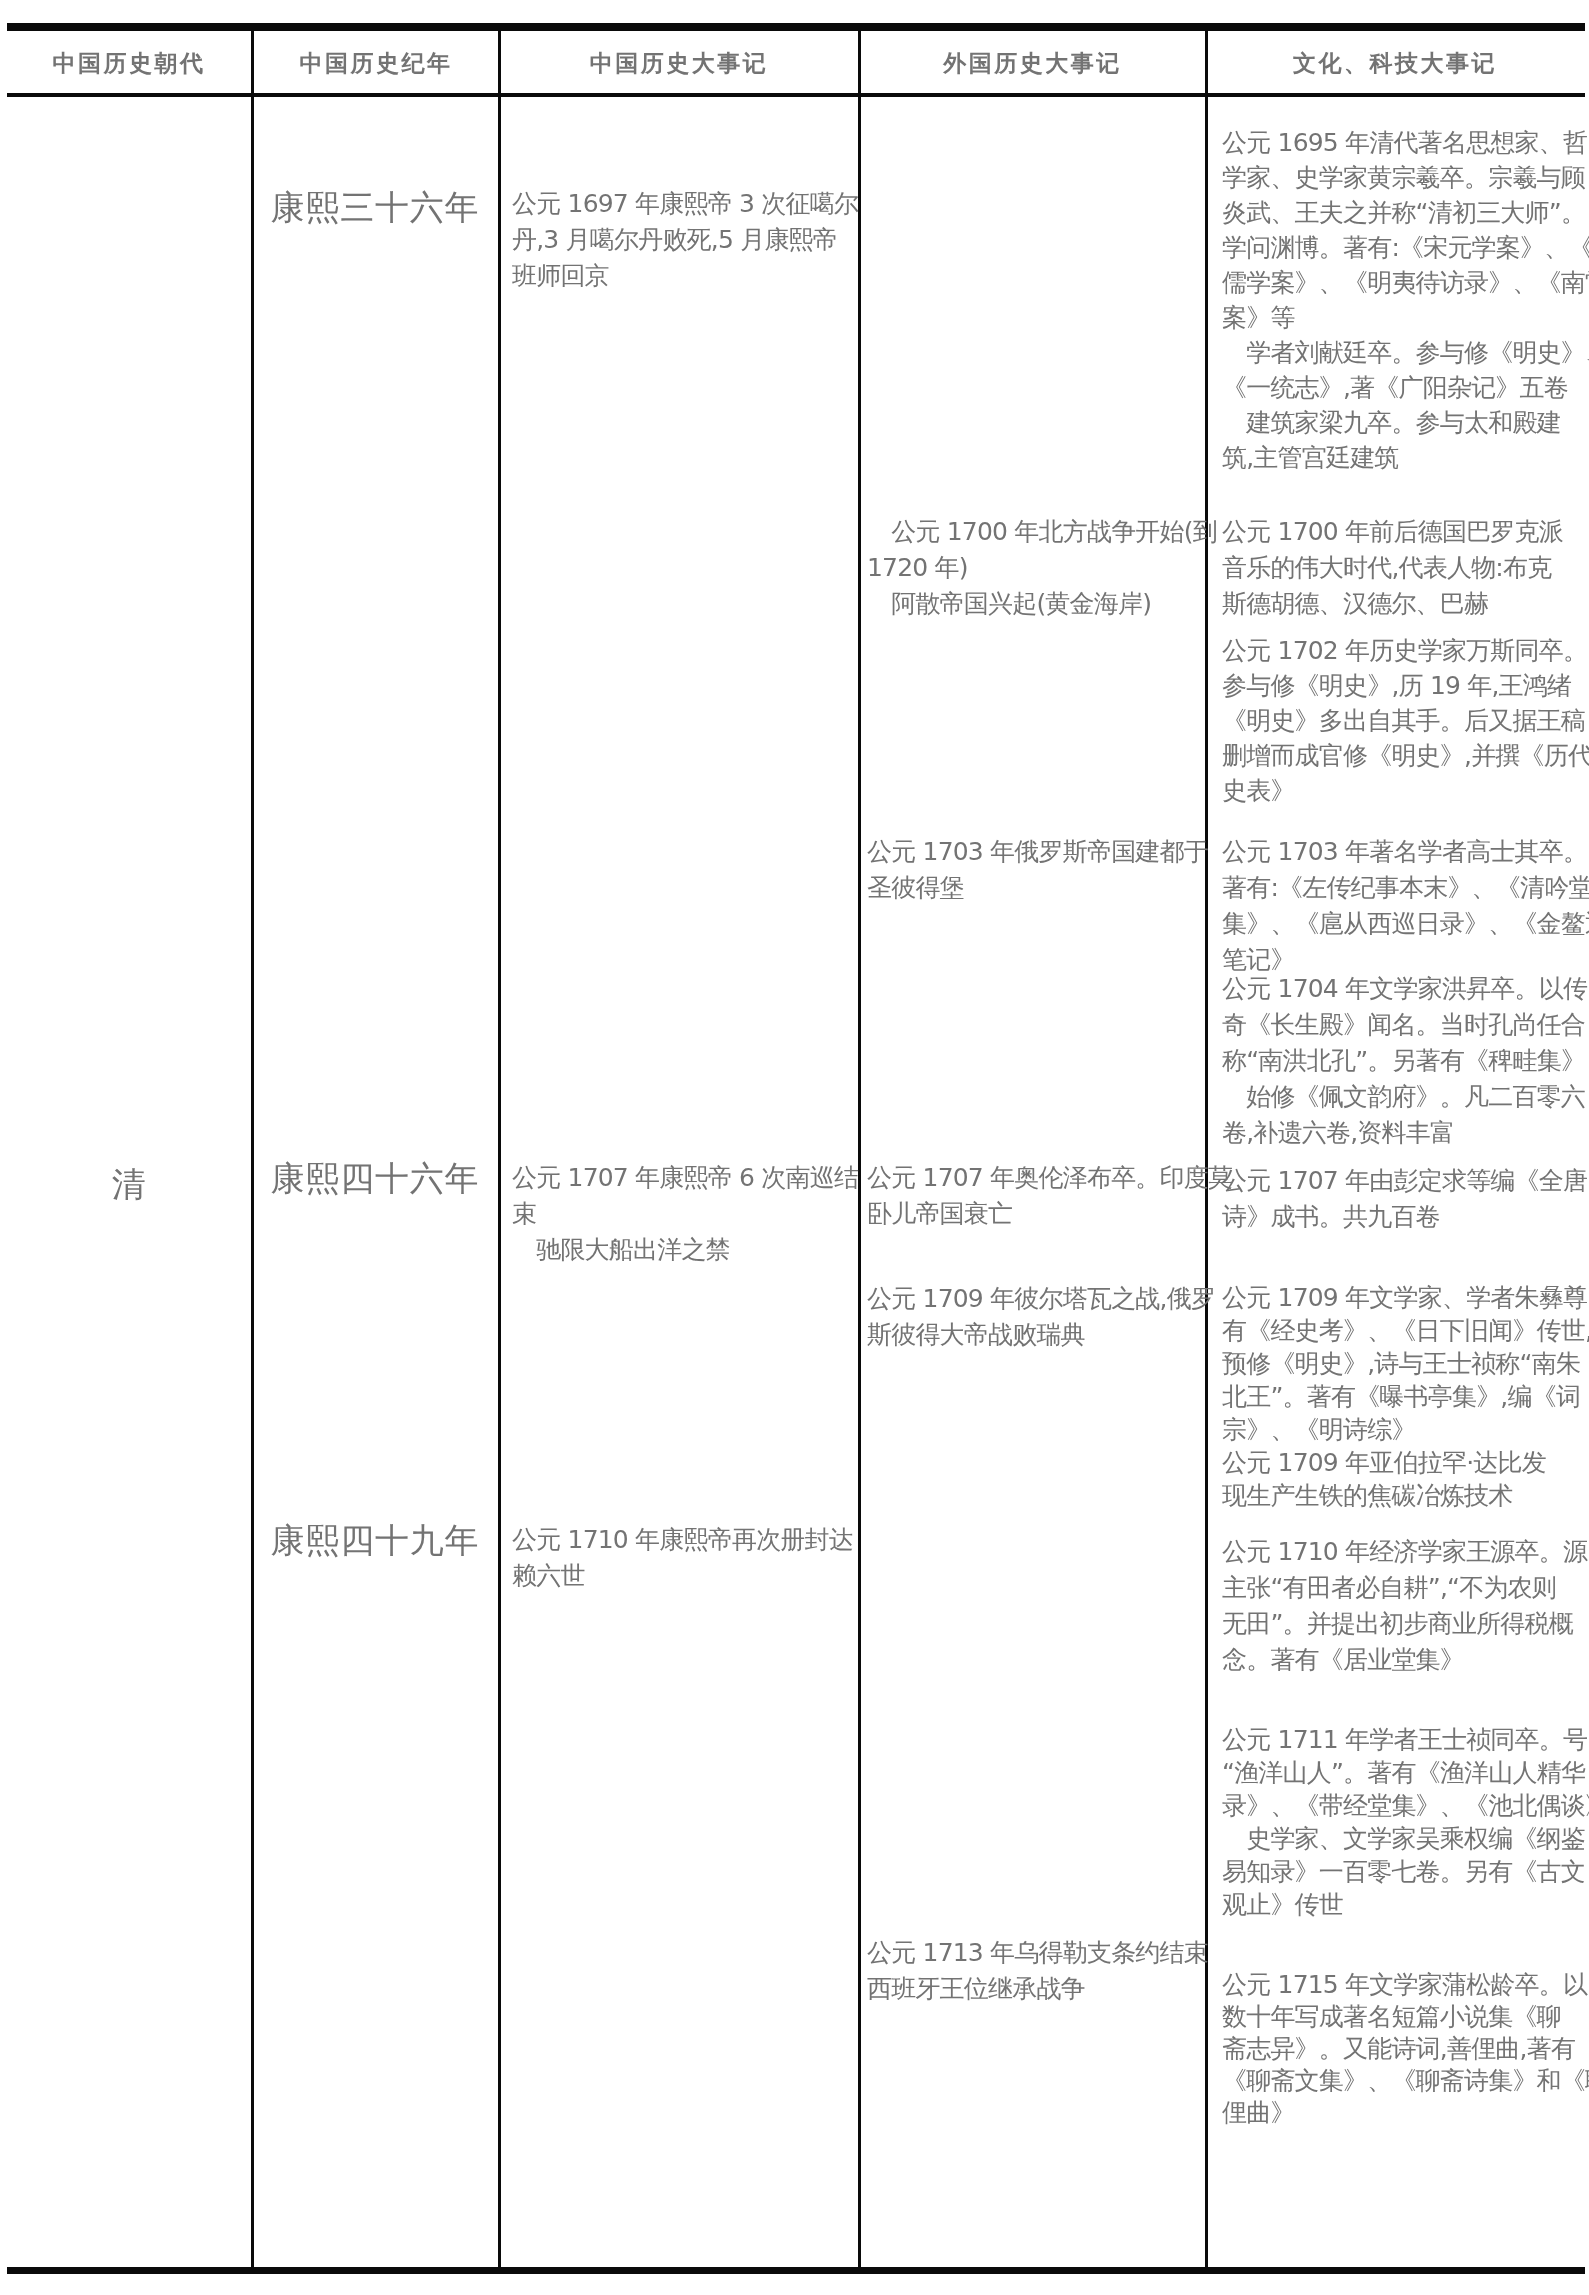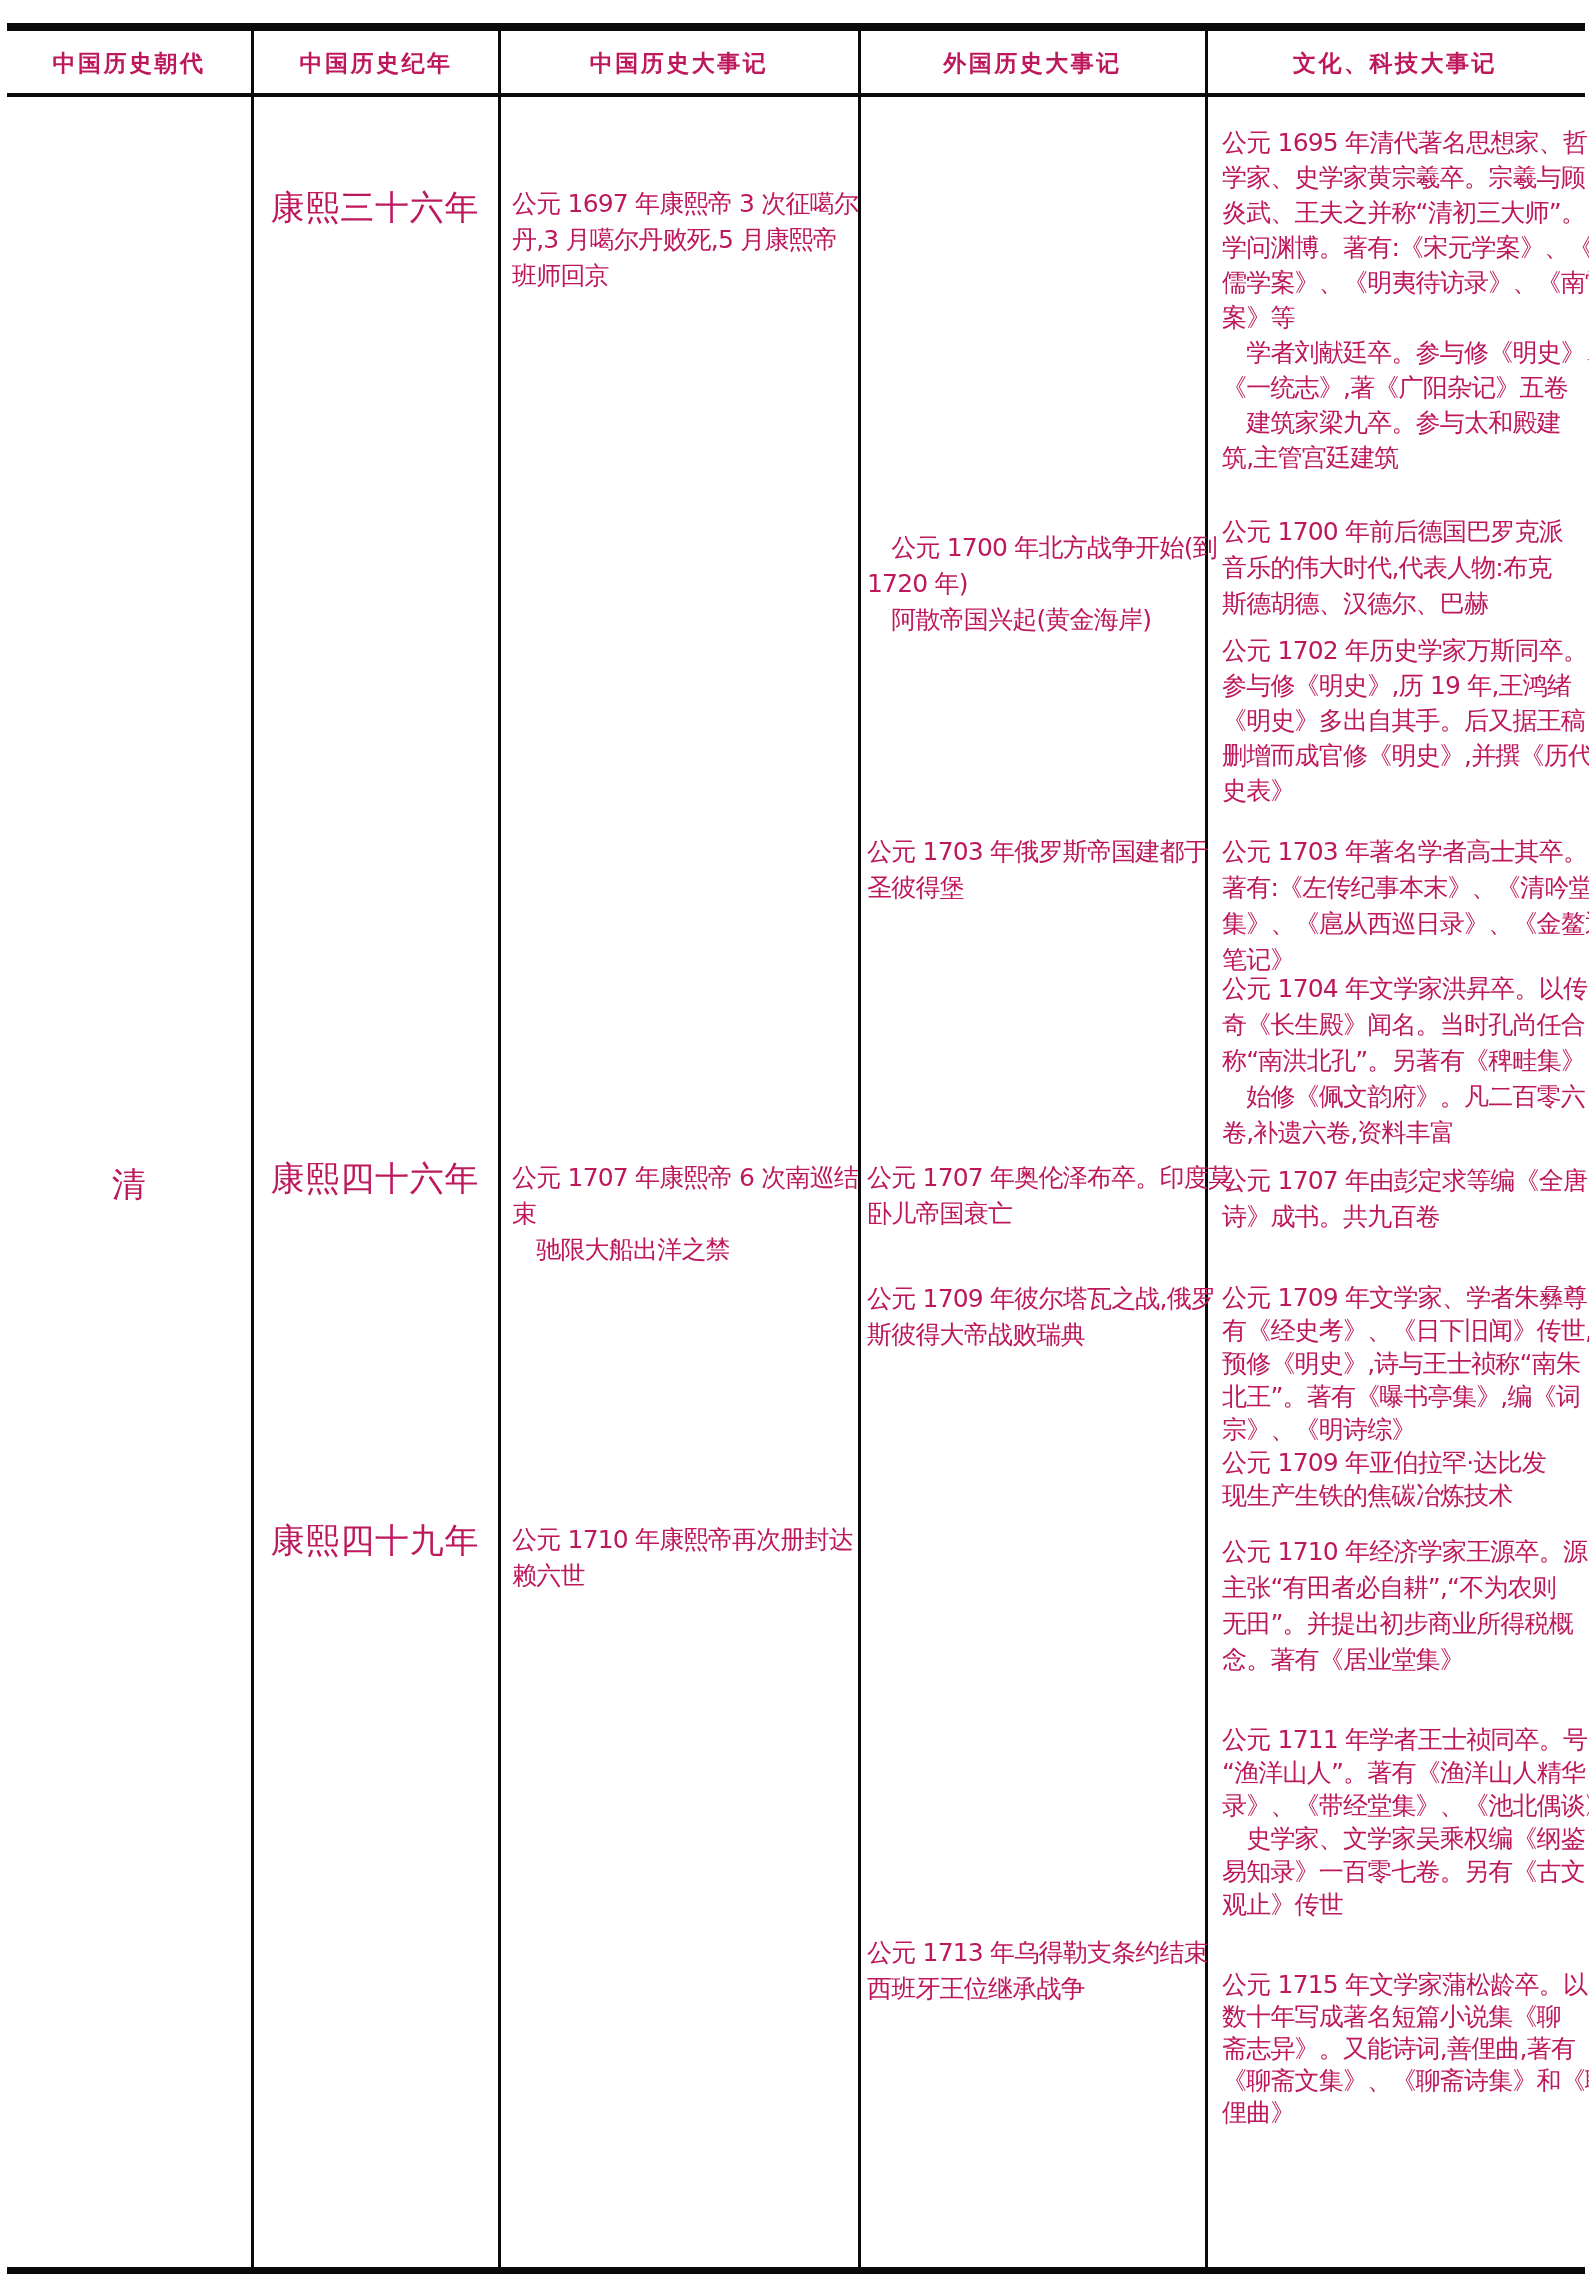--- a/index.html
+++ b/index.html
@@ -1,21 +1,21 @@
 <!DOCTYPE html>
 <html style="font-size:13.2px"><head>
 <meta charset="utf-8">
 <style>
   html,body{margin:0;padding:0;background:#e8e8e8;}
   .page{
     position:relative;
     width:1589px;height:2295px;
     background:#ffffff;
     font-family:"DejaVu Sans","Liberation Sans",sans-serif;
-    color:#be185d;
+    color:#737373;
     overflow:hidden;
   }
   
   .hline{position:absolute;background:#0a0a0a;}
   .hline.top{left:6.6px;top:23px;width:1578px;height:7.5px;}
   .hline.under-header{left:6.6px;top:93px;width:1578px;height:4.1px;}
   .hline.bottom{left:6.6px;top:2267px;width:1578px;height:6.6px;}
   .vline{position:absolute;background:#0a0a0a;top:28px;height:2240px;width:2.5px;}
   .vline.v1{left:251px;}
   .vline.v2{left:498px;}
@@ -80,21 +80,21 @@
         <div class="ln"><b>公元 1707 年</b>康熙帝 6 次南巡结</div>
         <div class="ln">束</div>
         <div class="ln">　驰限大船出洋之禁</div>
       </div>
       <div class="block" style="top: 1522px;">
         <div class="ln"><b>公元 1710 年</b>康熙帝再次册封达</div>
         <div class="ln">赖六世</div>
       </div>
     </div>
   <div class="evcol" id="col-foreign">
-      <div class="block" style="top: 514px; margin-top: 16px;">
+      <div class="block" style="top: 514px;">
         <div class="ln"><b>　公元 1700 年</b>北方战争开始(到</div>
         <div class="ln">1720 年)</div>
         <div class="ln">　阿散帝国兴起(黄金海岸)</div>
       </div>
       <div class="block" style="top: 834px;">
         <div class="ln"><b>公元 1703 年</b>俄罗斯帝国建都于</div>
         <div class="ln">圣彼得堡</div>
       </div>
       <div class="block" style="top: 1160px;">
         <div class="ln"><b>公元 1707 年</b>奥伦泽布卒。印度莫</div>

